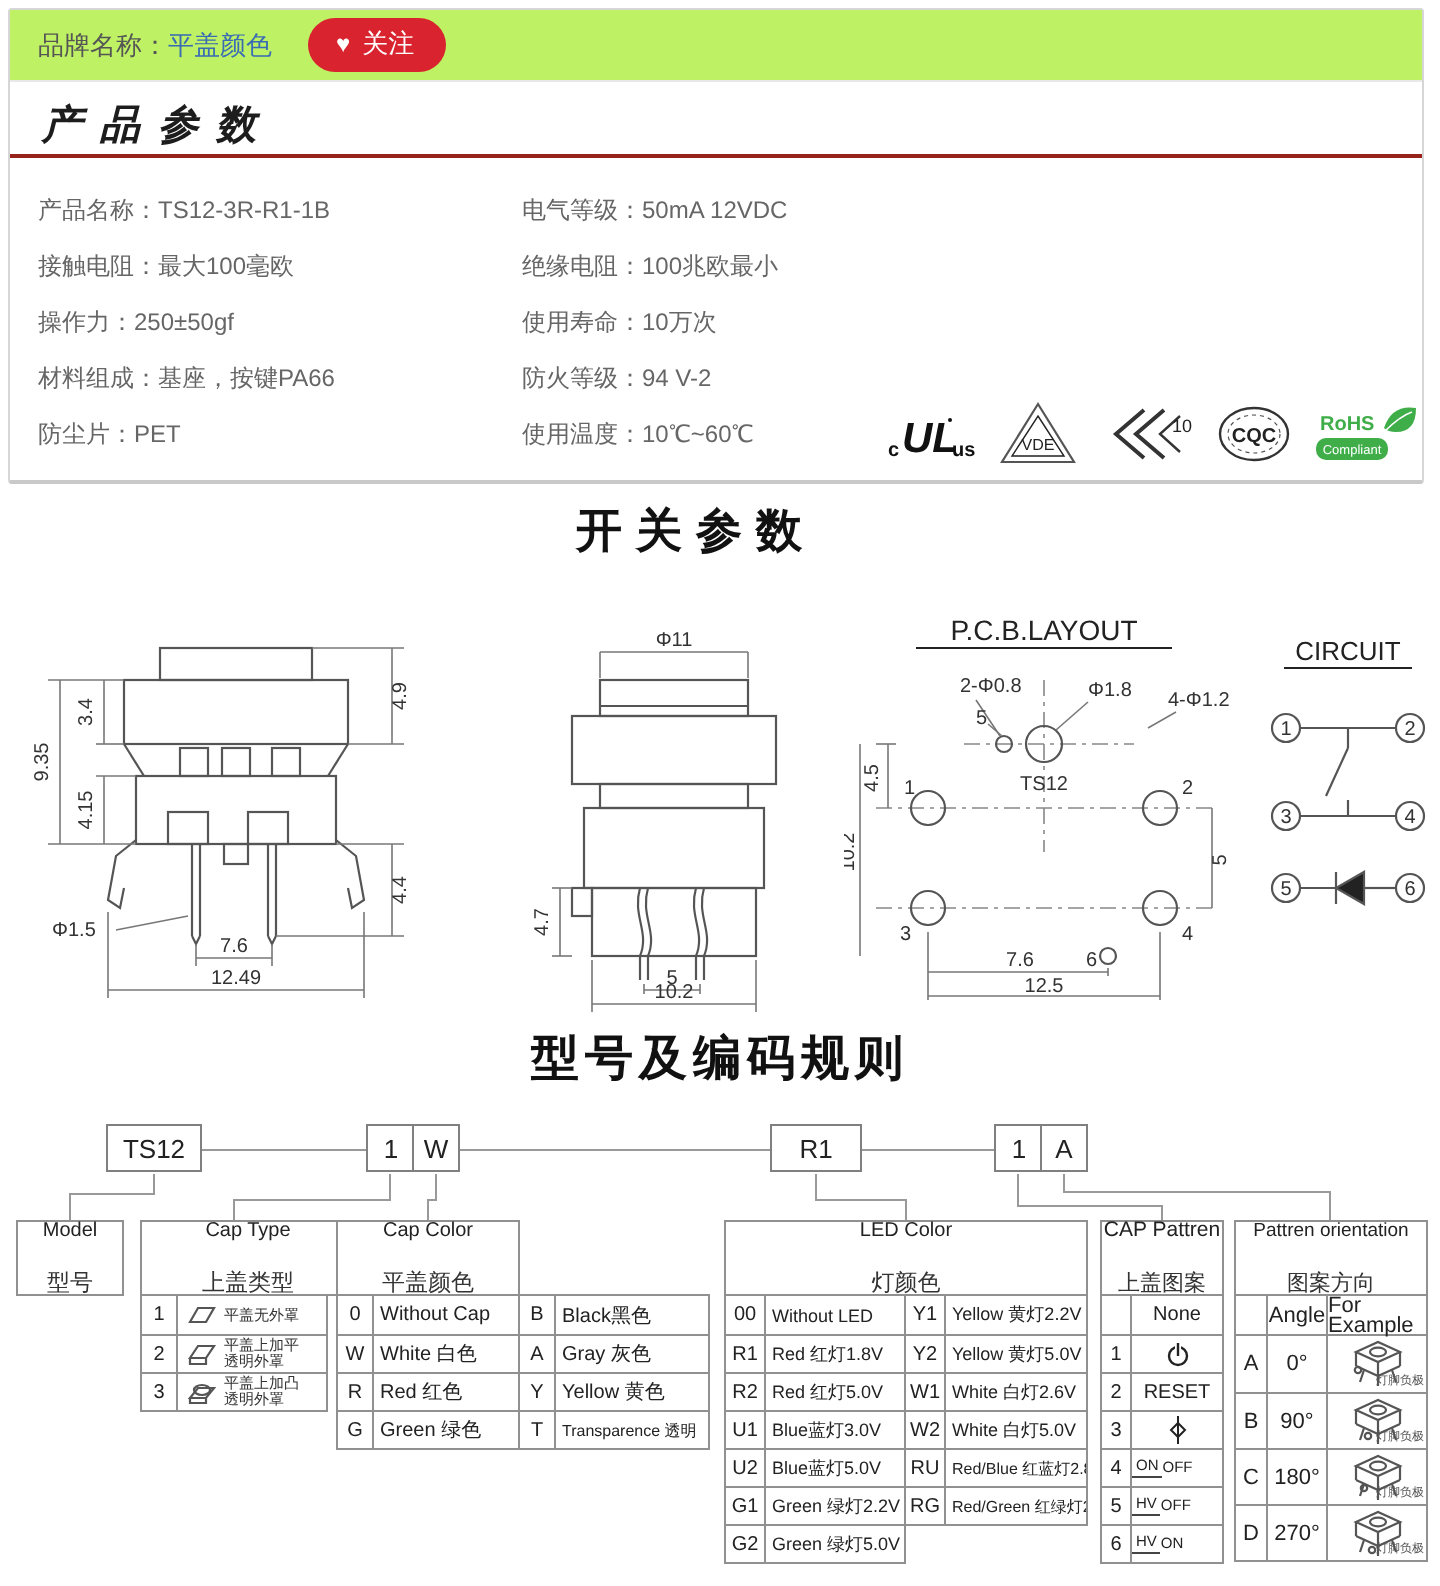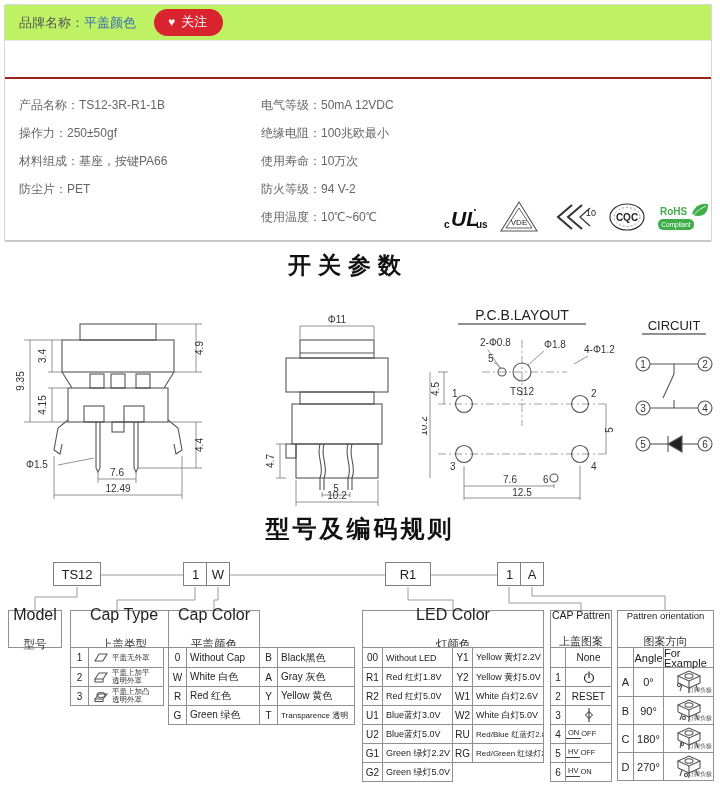--- a/index.html
+++ b/index.html
@@ -36,21 +36,21 @@
   .dim  { stroke:#777; fill:none; stroke-width:0.8; }
   .cl   { stroke:#888; fill:none; stroke-width:0.8; stroke-dasharray:8 3 2 3; }
 
   
   .cbox { position:absolute; top:562px; height:24px; border:1px solid #808080; background:#fff;
     display:flex; align-items:center; justify-content:center; font-size:13px; color:#222; }
 
   
   .tblh { position:absolute; top:610px; height:38px; border:1px solid #909090; background:#fff;
     display:flex; flex-direction:column; align-items:center; justify-content:center; }
-  .hd-en { font-size:16px; color:#222; }
+  .hd-en { font-size:10px; color:#222; }
   .hd-zh { font-size:11.5px; color:#333; margin-top:13px; }
   .tblr { position:absolute; top:647px; border:1px solid #909090; background:#fff; }
   .trow { display:flex; height:19px; align-items:stretch; }
   .trow + .trow { border-top:1px solid #909090; }
   .tcell { display:flex; align-items:center; font-size:10px; color:#222; }
   .tcell.code { justify-content:center; border-right:1px solid #909090; flex:0 0 auto; }
   .tcell.val { flex:1 1 auto; padding-left:3px; overflow:hidden; white-space:nowrap; }
   .tcell.center { justify-content:center; padding-left:0; }
   .f9  { font-size:9px; }
   .f8  { font-size:8px; }
@@ -71,24 +71,26 @@
 
 <div class="top-box">
   <div class="brand-bar">
     <span class="brand-label">品牌名称：</span>
     <a class="brand-link">平盖颜色</a>
     <button class="follow-btn">
       <span class="follow-heart">♥</span>
       <span>关注</span>
     </button>
   </div>
+  <div class="product-title">产品参数</div>
   <div class="red-line"></div>
 
   <div class="spec-col" style="left:14px">
     <div class="spec-item"><span>产品名称：</span><span>TS12-3R-R1-1B</span></div>
+    <div class="spec-item"><span>接触电阻：</span><span>最大100毫欧</span></div>
     <div class="spec-item"><span>操作力：</span><span>250±50gf</span></div>
     <div class="spec-item"><span>材料组成：</span><span>基座，按键PA66</span></div>
     <div class="spec-item"><span>防尘片：</span><span>PET</span></div>
   </div>
   <div class="spec-col" style="left:256px">
     <div class="spec-item"><span>电气等级：</span><span>50mA  12VDC</span></div>
     <div class="spec-item"><span>绝缘电阻：</span><span>100兆欧最小</span></div>
     <div class="spec-item"><span>使用寿命：</span><span>10万次</span></div>
     <div class="spec-item"><span>防火等级：</span><span>94 V-2</span></div>
     <div class="spec-item"><span>使用温度：</span><span>10℃~60℃</span></div>

